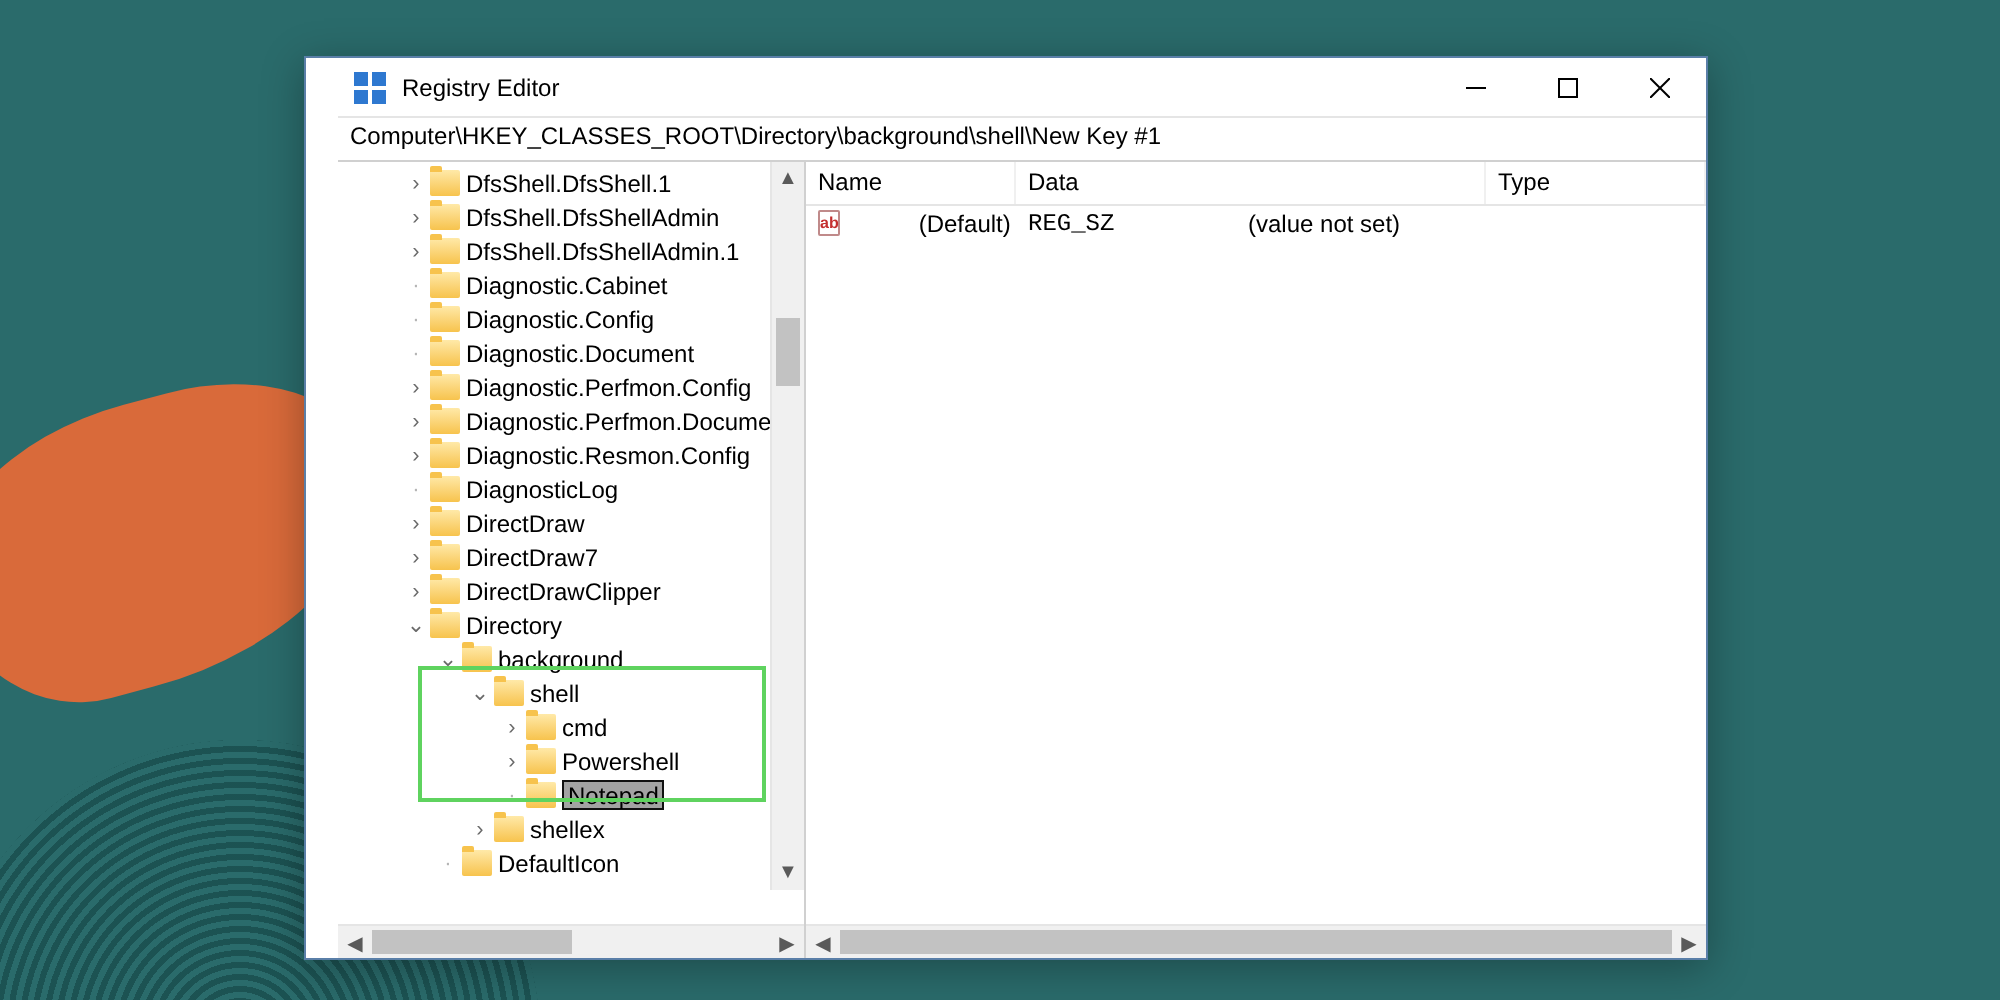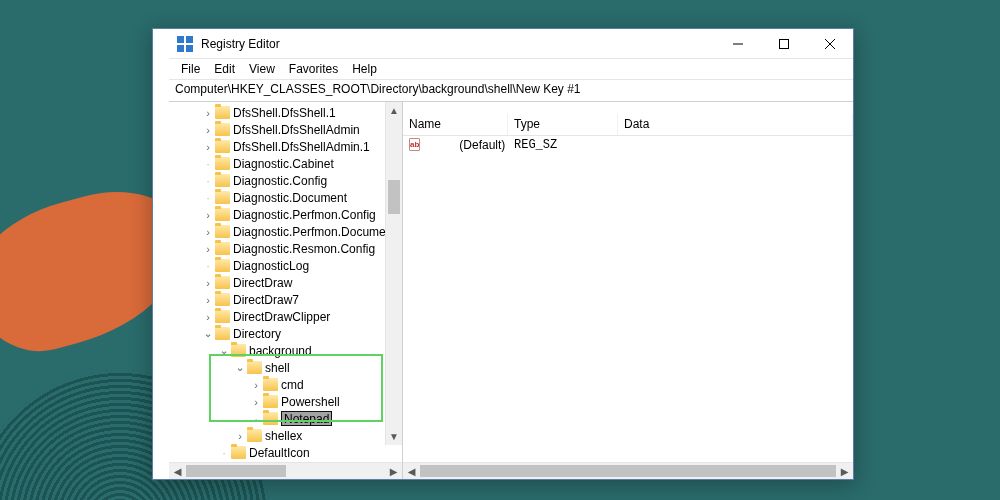--- a/index.html
+++ b/index.html
@@ -172,21 +172,20 @@
   .list-pane {
     flex:1;
     display:flex;
     flex-direction:column;
     position:relative;
   }
   .list-header {
     height:22px;
     display:flex;
     border-bottom:1px solid #e5e5e5;
-    margin-top:12px;
   }
   .col {
     padding:3px 6px;
     border-right:1px solid #f0f0f0;
   }
   .col.name { width:105px; }
   .col.type { width:110px; }
   .col.data { flex:1; }
   .list-body { flex:1; position:relative; }
   .row {
@@ -230,27 +229,20 @@
       </div>
       <div class="win-btn close">
         <svg width="10" height="10">
             <line x1="0" y1="0" x2="10" y2="10" stroke="#000"></line>
             <line x1="10" y1="0" x2="0" y2="10" stroke="#000"></line>
           </svg>
       </div>
     </div>
   </div>
 
-  <div class="menubar">
-    <span class="menu-item">File</span>
-    <span class="menu-item">Edit</span>
-    <span class="menu-item">View</span>
-    <span class="menu-item">Favorites</span>
-    <span class="menu-item">Help</span>
-  </div>
 
   <div class="addrbar">
     <input class="addr-input" value="Computer\HKEY_CLASSES_ROOT\Directory\background\shell\New Key #1" style="">
   </div>
 
   <div class="content">
 
     <div class="tree-pane">
       <div class="tree-scroll">
         <div class="tree" id="tree">
@@ -370,30 +362,31 @@
       <div class="hscroll">
         <div class="arrow left">◀</div>
         <div class="thumb"></div>
         <div class="arrow right">▶</div>
       </div>
     </div>
 
     <div class="list-pane">
       <div class="list-header">
         <div class="col name">Name</div>
+        <div class="col data">Data</div>
         <div class="col type">Type</div>
-        <div class="col data">Data</div>
       </div>
       <div class="list-body" id="list-body">
           <div class="row">
             <div class="cell name">
               <span class="str-icon">ab</span>
               <span>(Default)</span>
             </div>
             <div class="cell type">REG_SZ</div>
+            <div class="cell data">(value not set)</div>
           </div>
         </div>
       <div class="hscroll">
         <div class="arrow left">◀</div>
         <div class="thumb"></div>
         <div class="arrow right">▶</div>
       </div>
     </div>
 
   </div>

